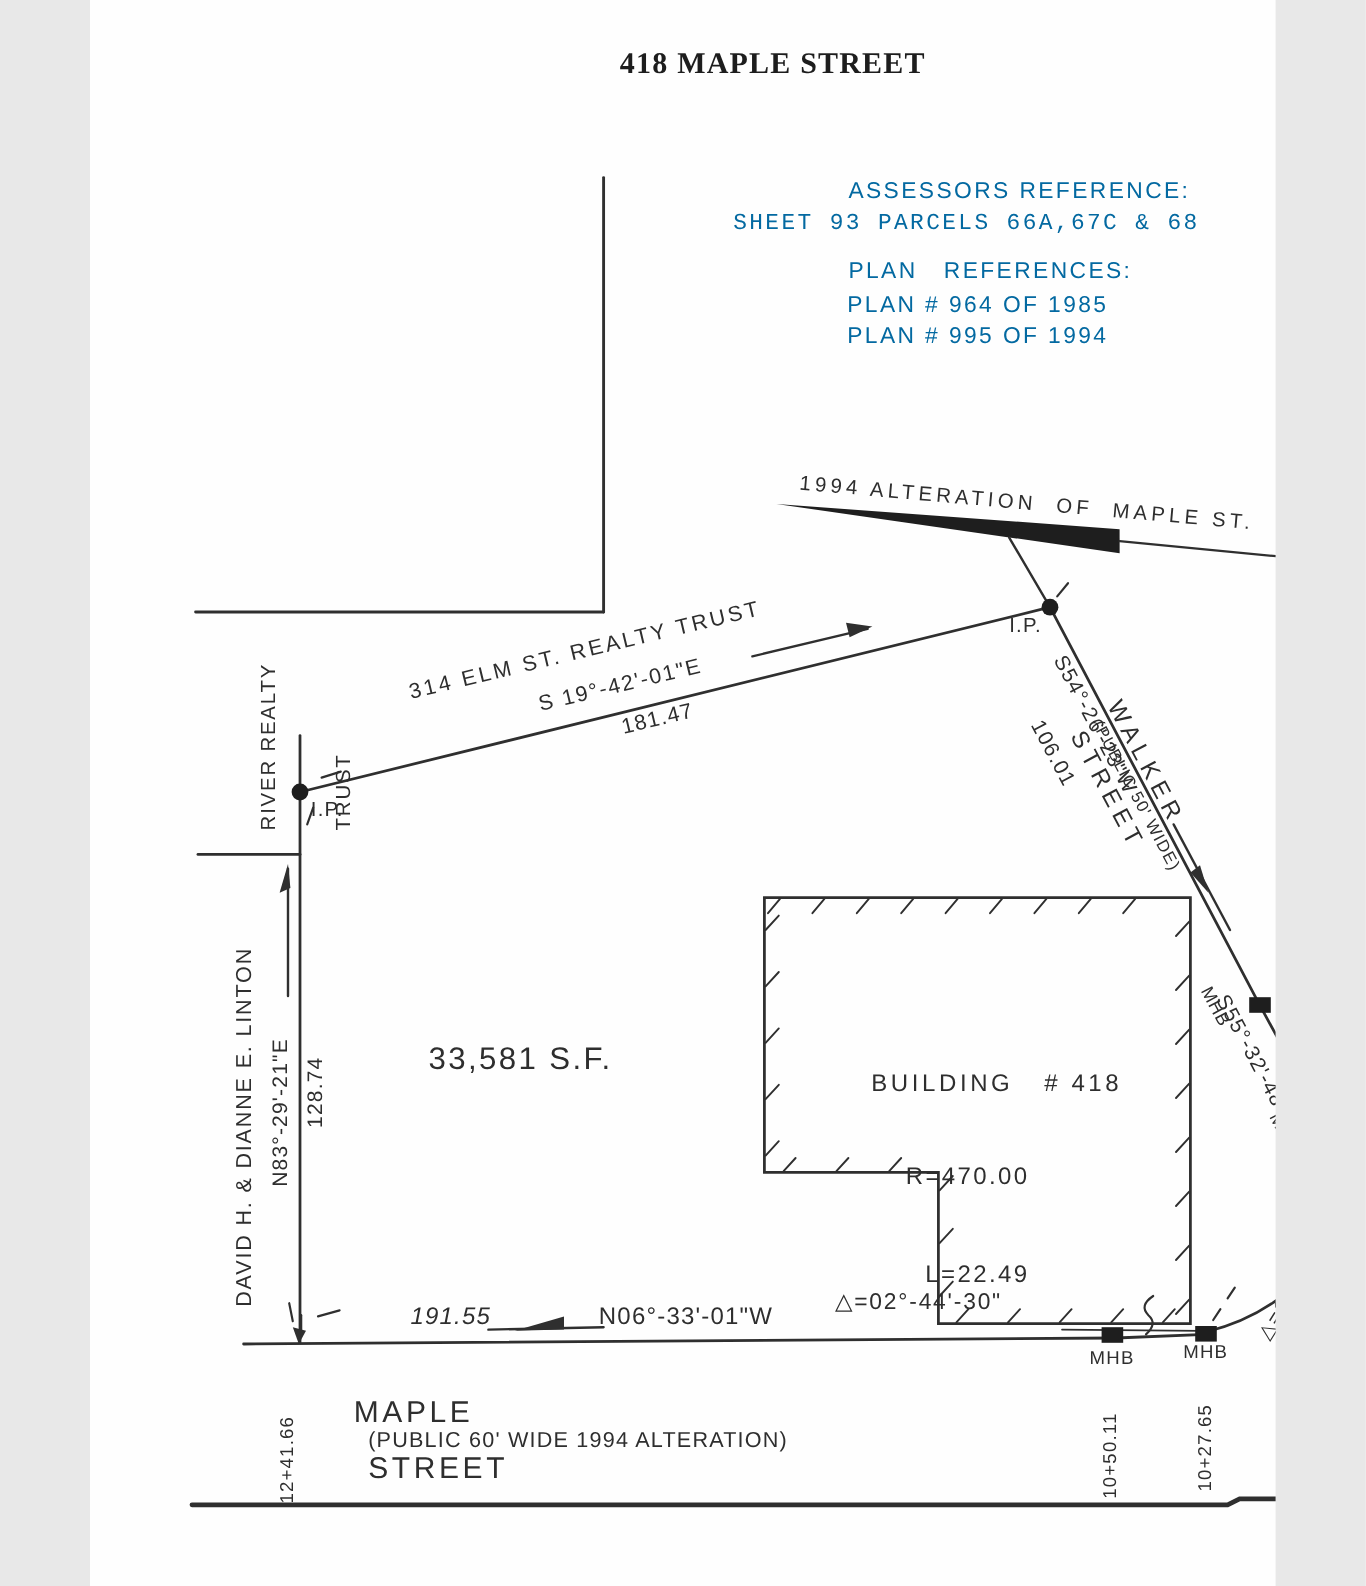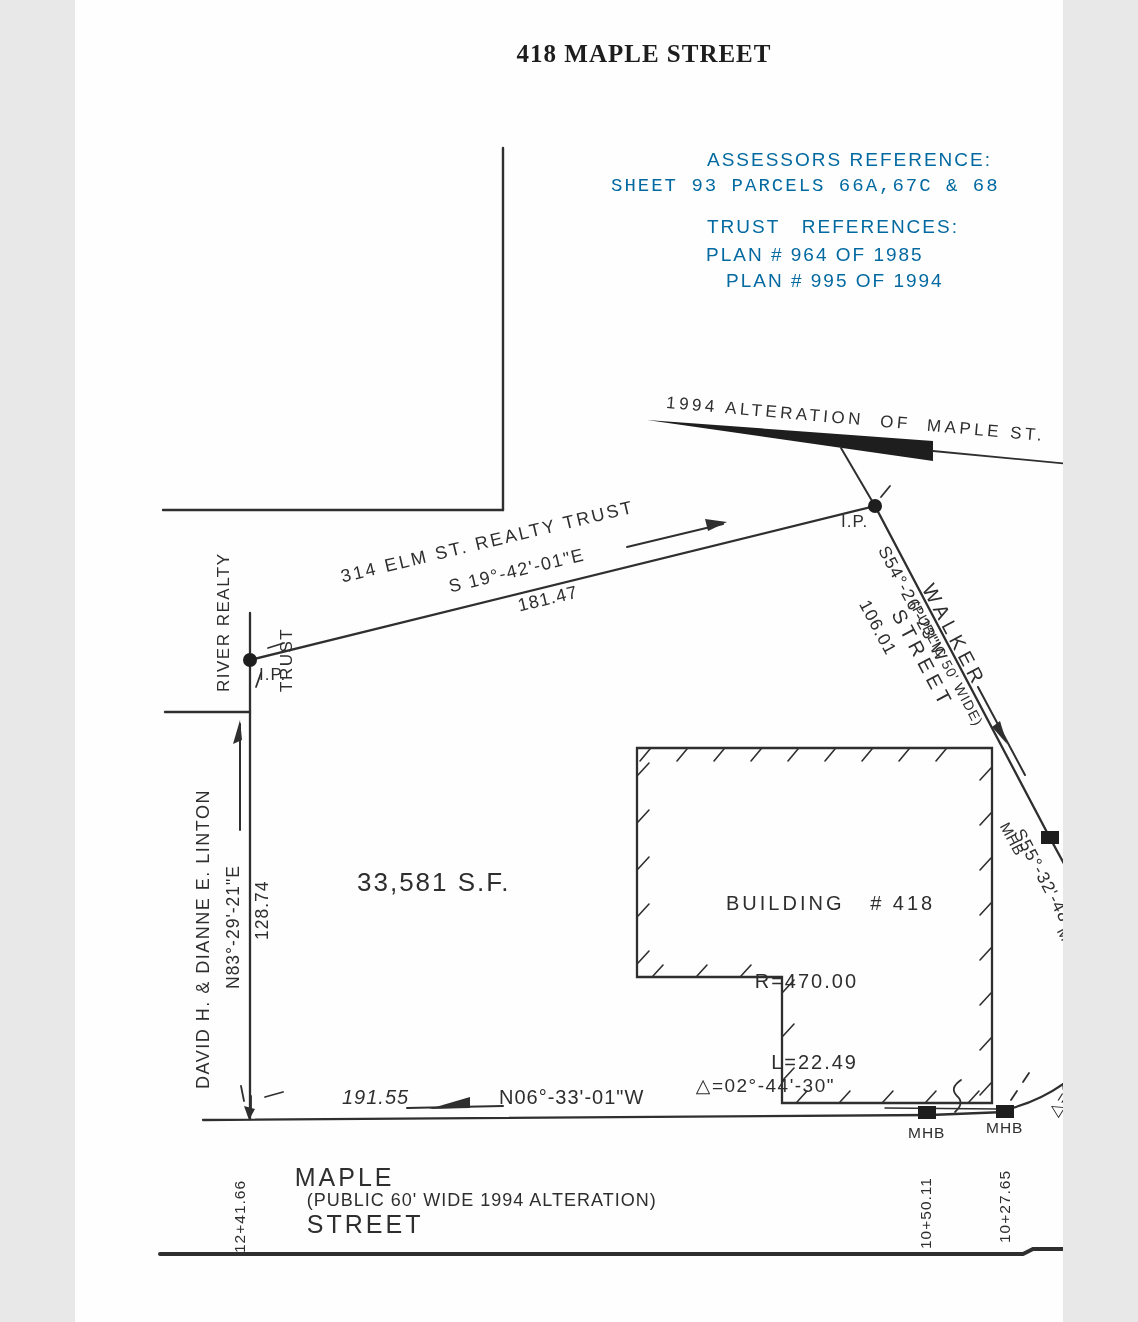--- a/index.html
+++ b/index.html
@@ -146,23 +146,23 @@
       </g>
     </g>
   </svg>
 
   <div class="title">
     <div>418 MAPLE STREET</div>
   </div>
 
   <div class="lbl refblock" style="left:632px;top:150px;">ASSESSORS REFERENCE:</div>
   <div class="lbl refblock" style="left:536px;top:176px;font-family:Liberation Mono, monospace;">SHEET 93 PARCELS 66A,67C &amp; 68</div>
-  <div class="lbl refblock" style="left:632px;top:217px;">TRUST   REFERENCES:</div>
+  <div class="lbl refblock" style="left:632px;top:217px;">PLAN   REFERENCES:</div>
   <div class="lbl refblock" style="left:631px;top:245px;">PLAN # 964 OF 1985</div>
-  <div class="lbl refblock" style="left:631px;top:271px;margin-left:20px;">PLAN # 995 OF 1994</div>
+  <div class="lbl refblock" style="left:631px;top:271px;">PLAN # 995 OF 1994</div>
 
   <div class="lbl" style="left:592px;top:394px;font-size:17px;letter-spacing:3.5px;transform:rotate(5deg);">1994 ALTERATION  OF  MAPLE ST.</div>
 
   <div class="lbl" style="left:264px;top:568px;font-size:18px;letter-spacing:2.5px;transform:rotate(-13.5deg);">314 ELM ST. REALTY TRUST</div>
   <div class="lbl" style="left:372px;top:578px;font-size:18px;letter-spacing:1.5px;transform:rotate(-13.5deg);">S 19°-42'-01"E</div>
   <div class="lbl" style="left:441px;top:597px;font-size:18px;letter-spacing:1px;transform:rotate(-13.5deg);">181.47</div>
 
   <div class="lbl rot90" style="left:96px;top:692px;font-size:17px;letter-spacing:1.5px;line-height:21px;">
     <div>RIVER REALTY</div>
     <div>TRUST</div>

